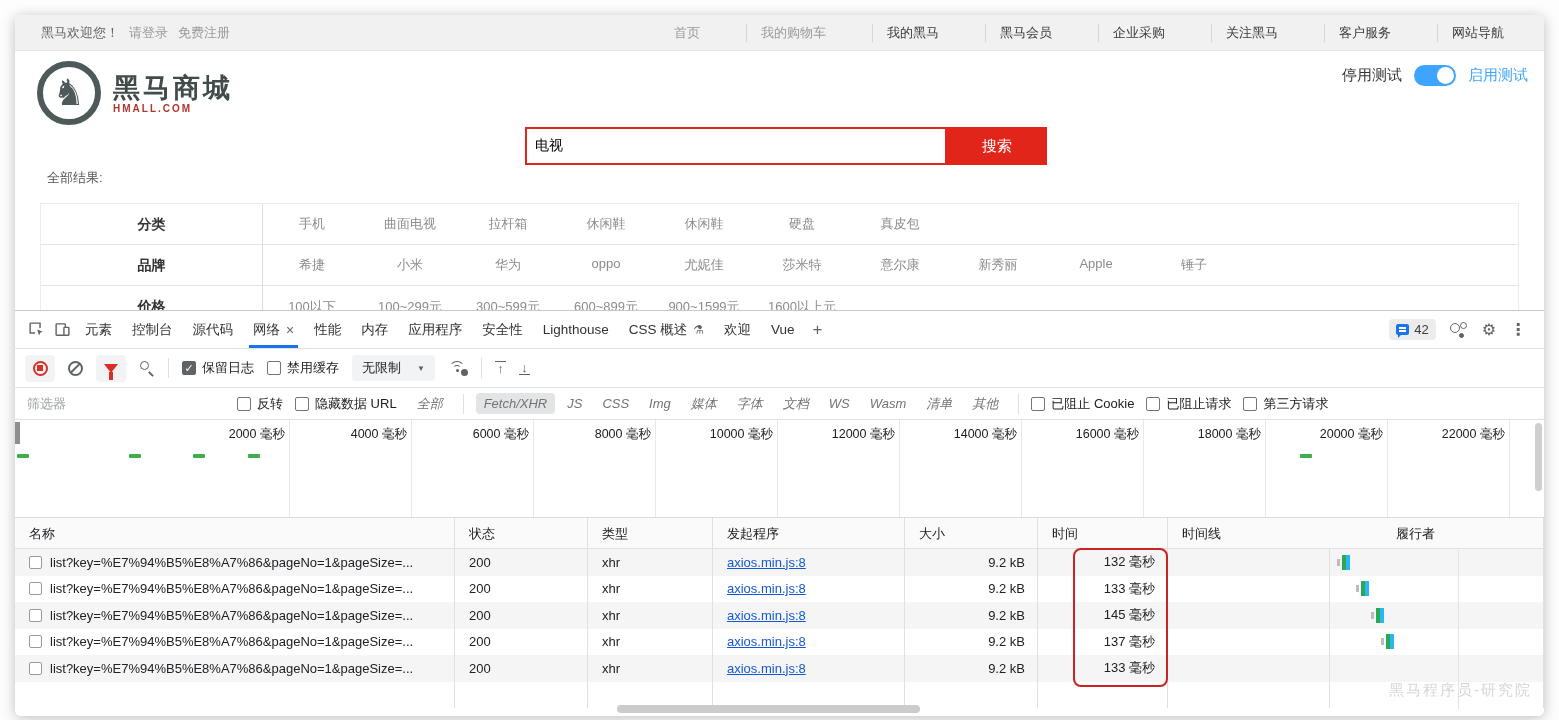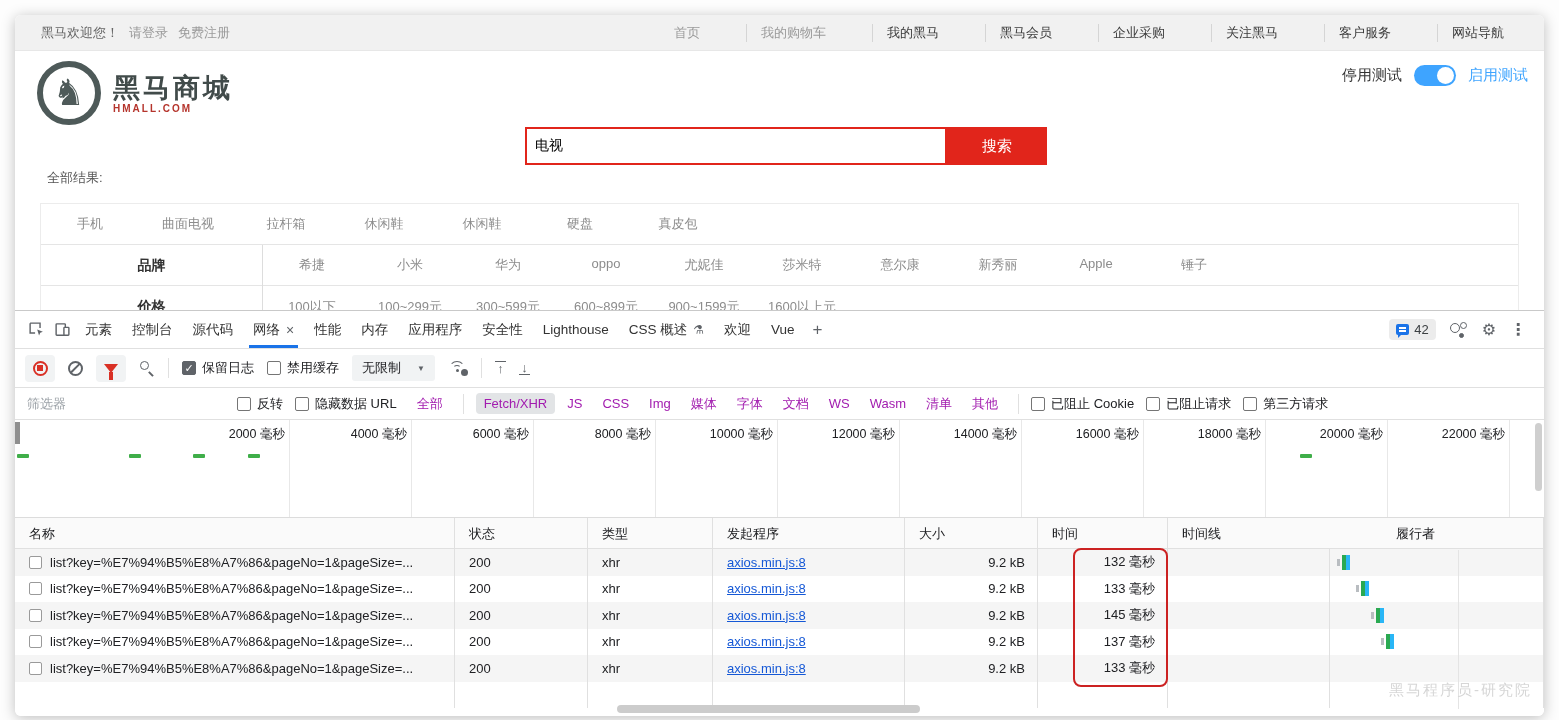--- a/index.html
+++ b/index.html
@@ -95,21 +95,21 @@
   .wifi-ic i{position:absolute;border:1.8px solid #5f6368;border-bottom-color:transparent !important;
     border-left-color:transparent !important;border-right-color:transparent !important;border-radius:50%;}
   .wifi-ic i:nth-child(1){left:1px;top:1px;width:16px;height:16px;}
   .wifi-ic i:nth-child(2){left:5px;top:5px;width:8px;height:8px;}
   .wifi-ic i:nth-child(3){left:8px;top:9px;width:3px;height:3px;background:#5f6368;border:none;border-radius:50%;}
   .wifi-ic b{position:absolute;right:0;bottom:0;width:7px;height:7px;border-radius:50%;background:#5f6368;}
 
   .dt-filterrow{height:32px;display:flex;align-items:center;gap:12px;padding:0 10px;border-bottom:1px solid #e0e0e0;}
   .filter-input{width:200px;border:none;outline:none;font-size:13px;font-family:inherit;color:#202124;}
   .filter-input::placeholder{color:#9aa0a6;}
-  .chip{padding:3px 8px;border-radius:4px;cursor:pointer;color:#a21caf;white-space:nowrap;}
+  .chip{padding:3px 8px;border-radius:4px;cursor:pointer;color:#737373;white-space:nowrap;font-style:italic;}
   .chip.active{background:#e2e4e6;}
   .chips{display:flex;align-items:center;gap:4px;}
 
   .dt-overview{position:relative;height:98px;border-bottom:1px solid #dcdcdc;overflow:hidden;}
   .ov-sections{display:flex;height:100%;}
   .ov-spacer{flex:0 0 153px;}
   .ov-sec{flex:0 0 122px;border-right:1px solid #e8e8e8;text-align:right;padding:6px 4px 0 0;font-size:12.5px;
     color:#202124;white-space:nowrap;}
   .ov-mark{position:absolute;top:34px;width:12px;height:4px;background:#3fae49;border-radius:1px;}
   .ov-handle{position:absolute;left:0;top:2px;width:5px;height:22px;background:#8f8f8f;cursor:ew-resize;}
@@ -190,20 +190,21 @@
 
     <div class="search-row">
       <input class="search-input" type="text" value="电视" style="">
       <button class="search-btn">搜索</button>
     </div>
 
     <div class="all-results">全部结果:</div>
 
     <div class="filter-panel">
       <div class="f-row">
+        <div class="f-label">分类</div>
         <div class="f-values">
 
             <span class="f-val">手机</span>
 
             <span class="f-val">曲面电视</span>
 
             <span class="f-val">拉杆箱</span>
 
             <span class="f-val">休闲鞋</span>
 

